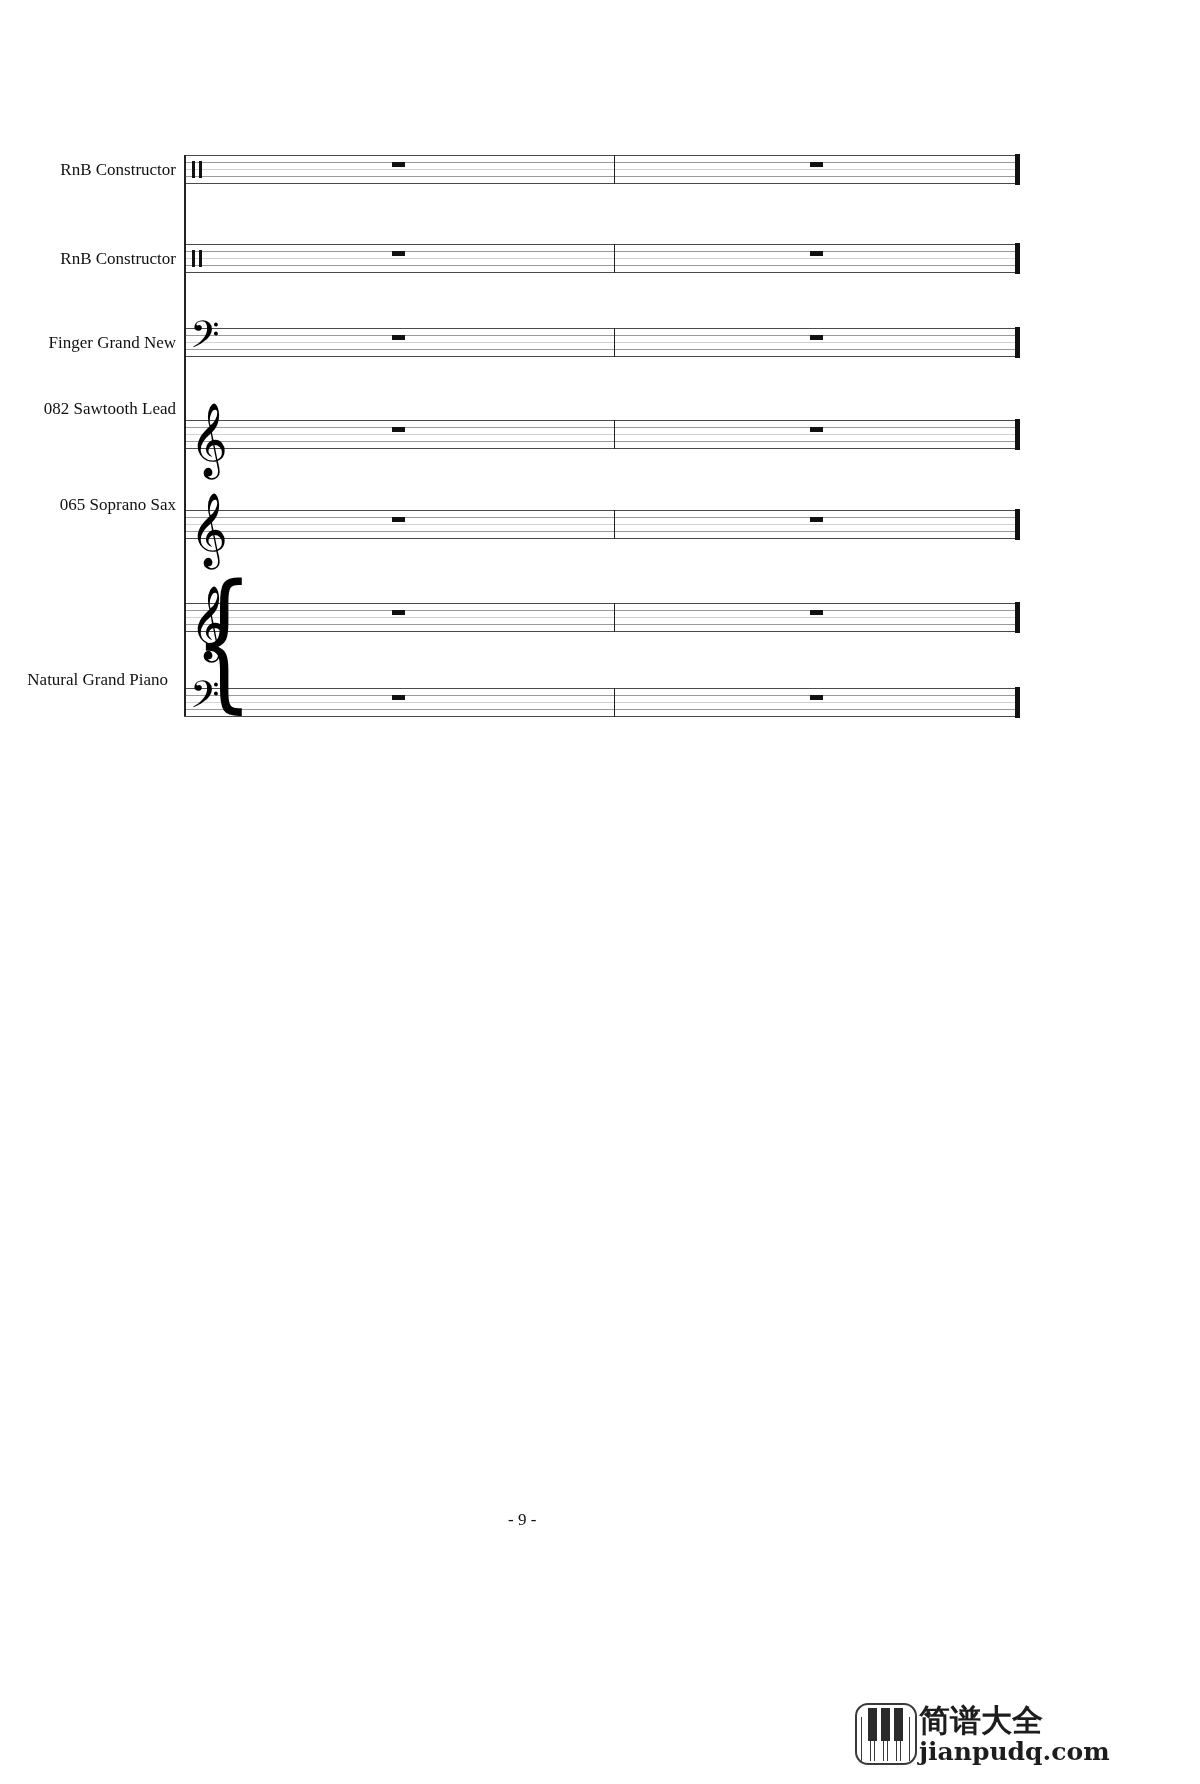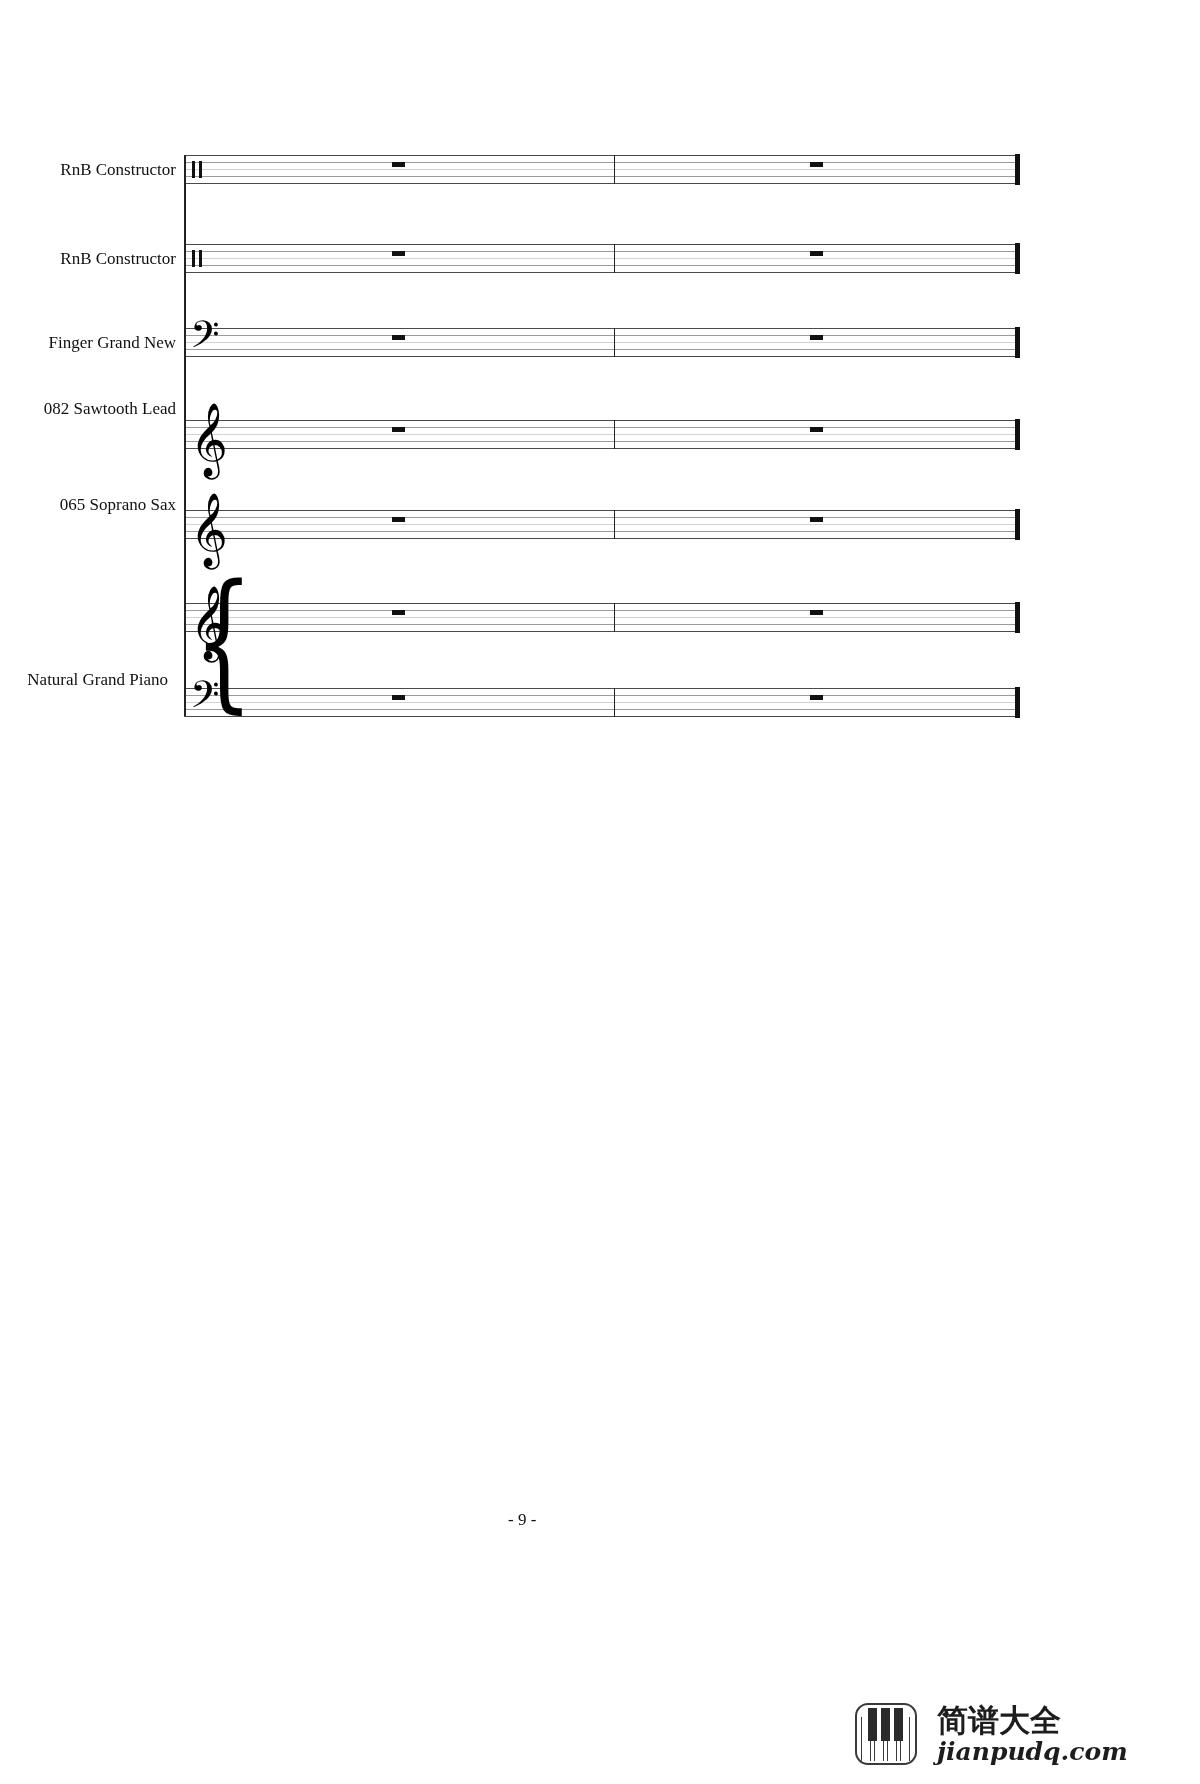--- a/index.html
+++ b/index.html
@@ -123,21 +123,21 @@
     font-size: 17px;
     color: #111111;
     white-space: nowrap;
   }
 
   
   #watermark {
     position: absolute;
     display: flex;
     align-items: center;
-    gap: 20px;
+    gap: 2px;
   }
   #wm-icon {
     position: relative;
     width: 58px;
     height: 58px;
     border: 2px solid #3a3a3a;
     border-radius: 13px;
     background: #ffffff;
     overflow: hidden;
     flex: none;
@@ -166,21 +166,20 @@
   #wm-cn {
     font-family: "DejaVu Sans", sans-serif;
     font-size: 31px;
     font-weight: 700;
     color: #1d1d1d;
     letter-spacing: 0px;
     white-space: nowrap;
   }
   #wm-url {
     font-family: "DejaVu Serif", serif;
-    font-style: italic;
     font-size: 25px;
     font-weight: 700;
     color: #1d1d1d;
     margin-top: 3px;
     white-space: nowrap;
   }
 </style>
 </head>
 <body>
 

